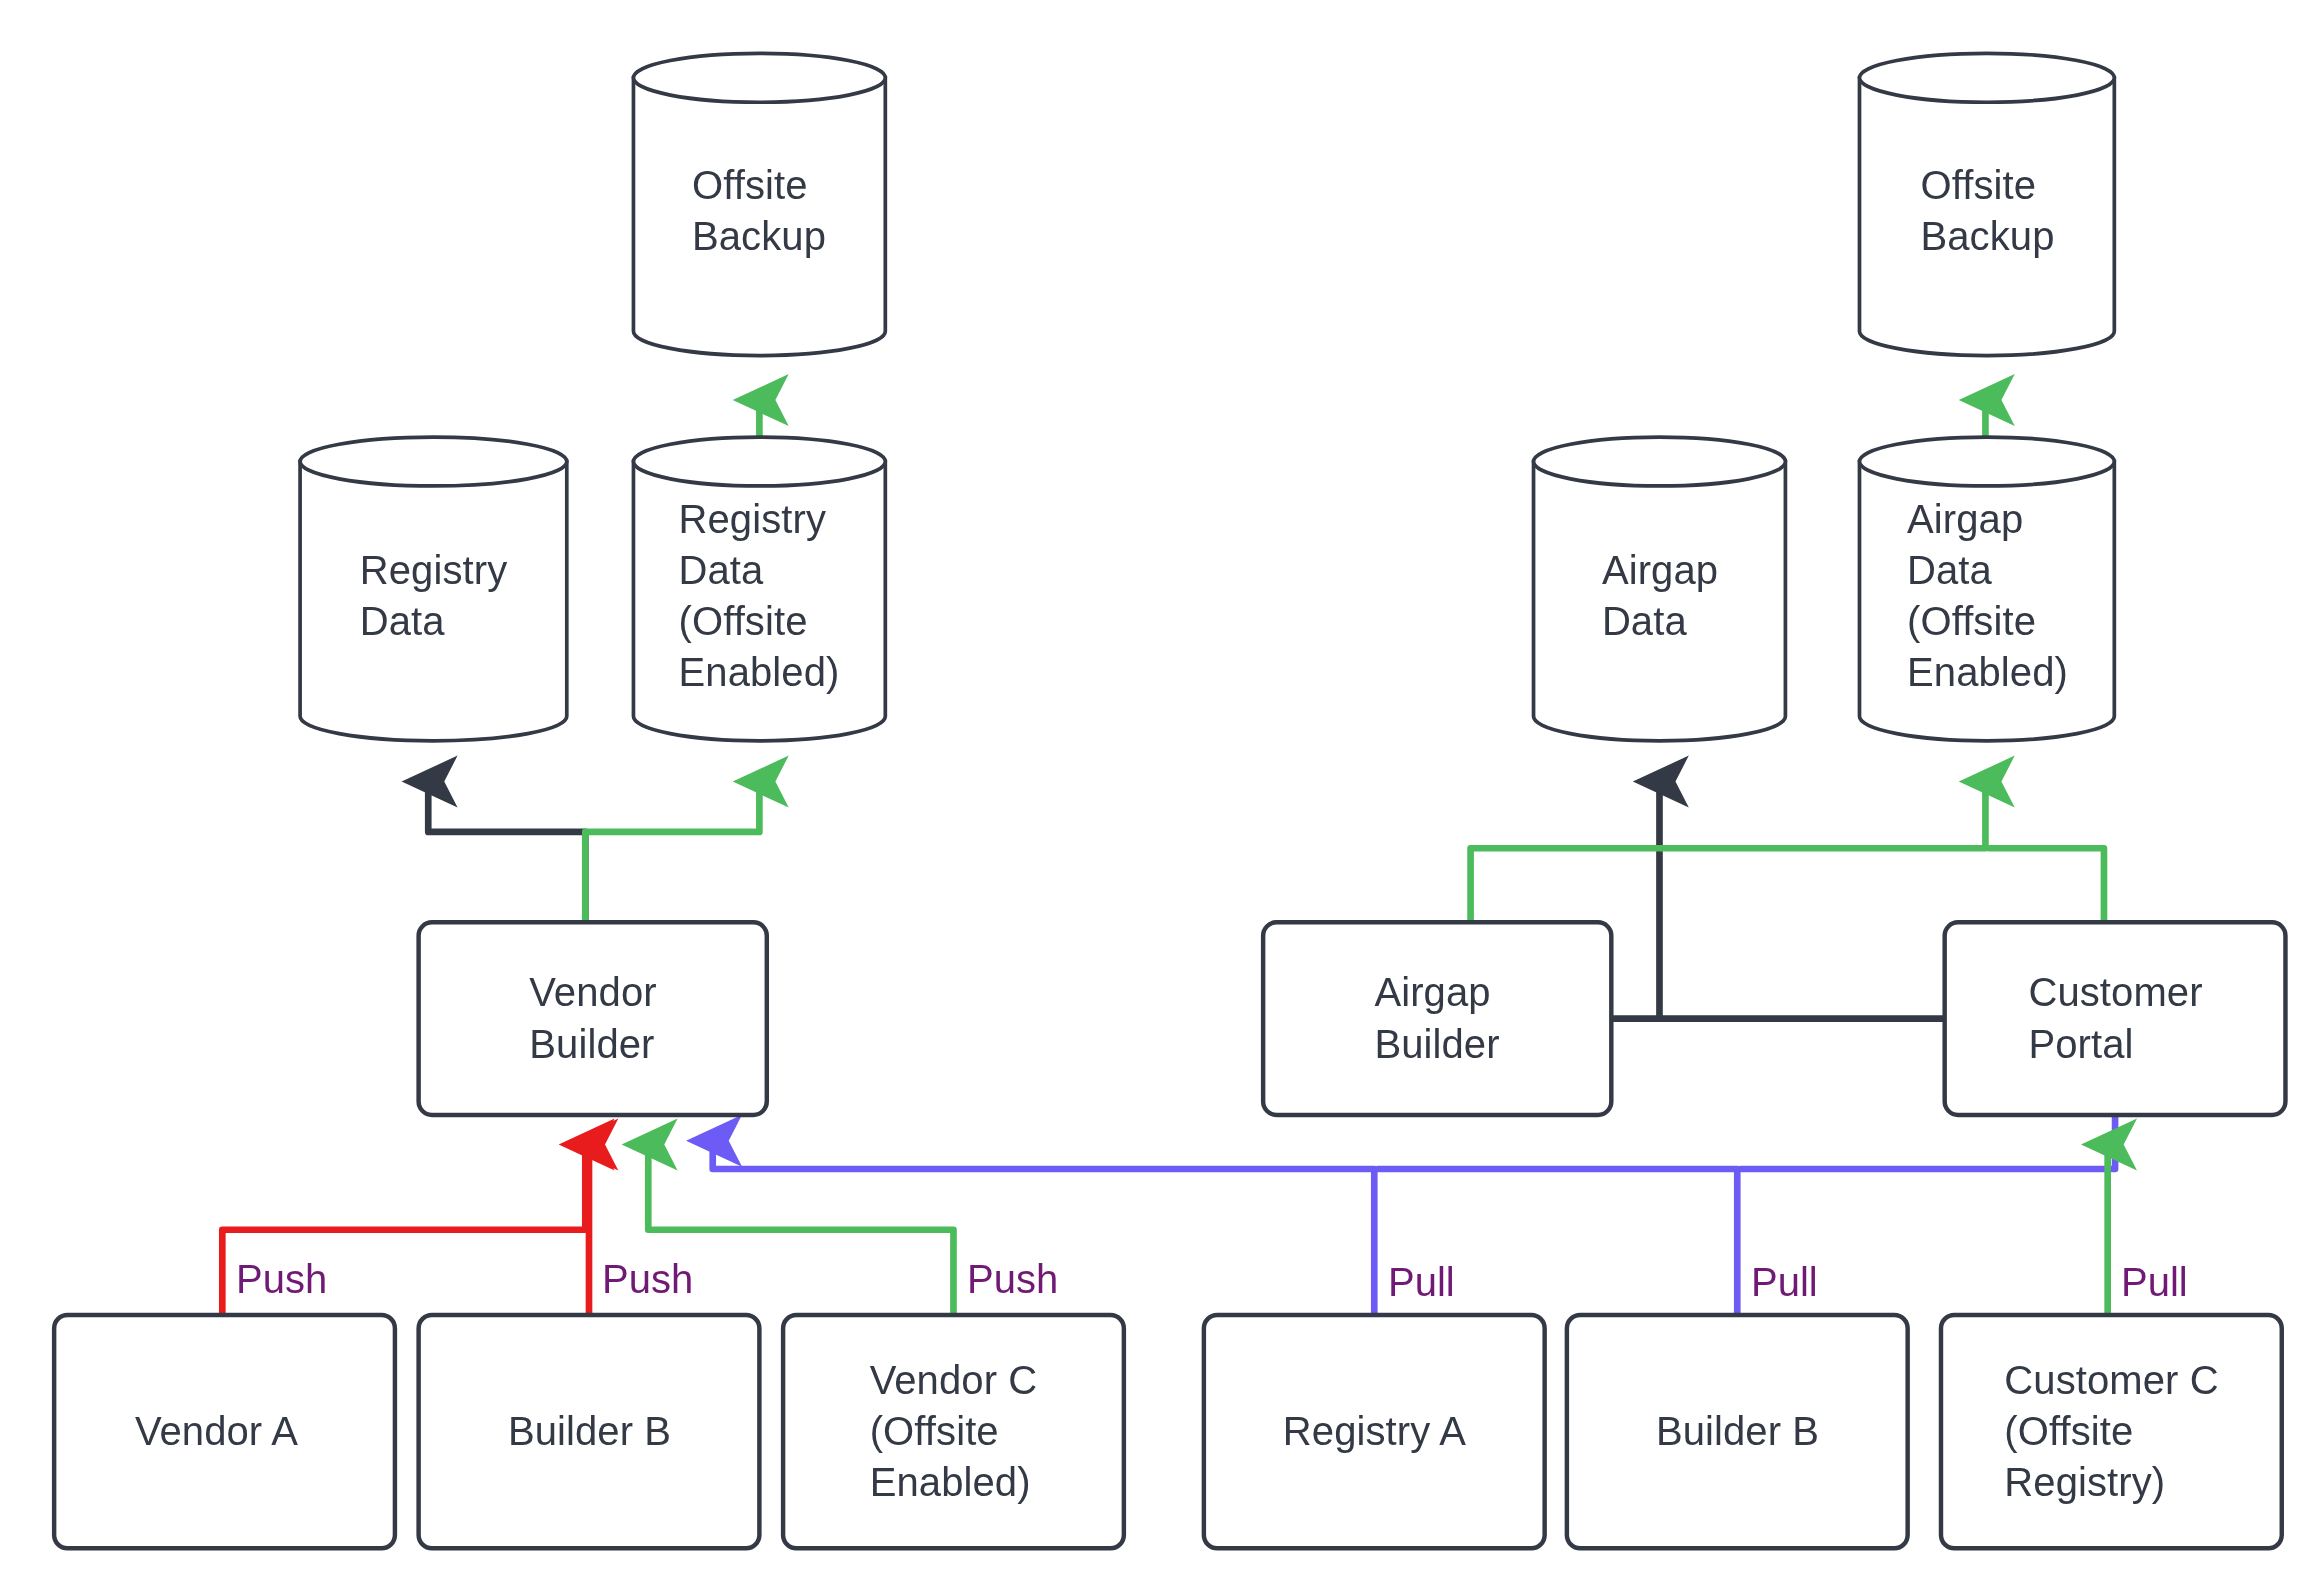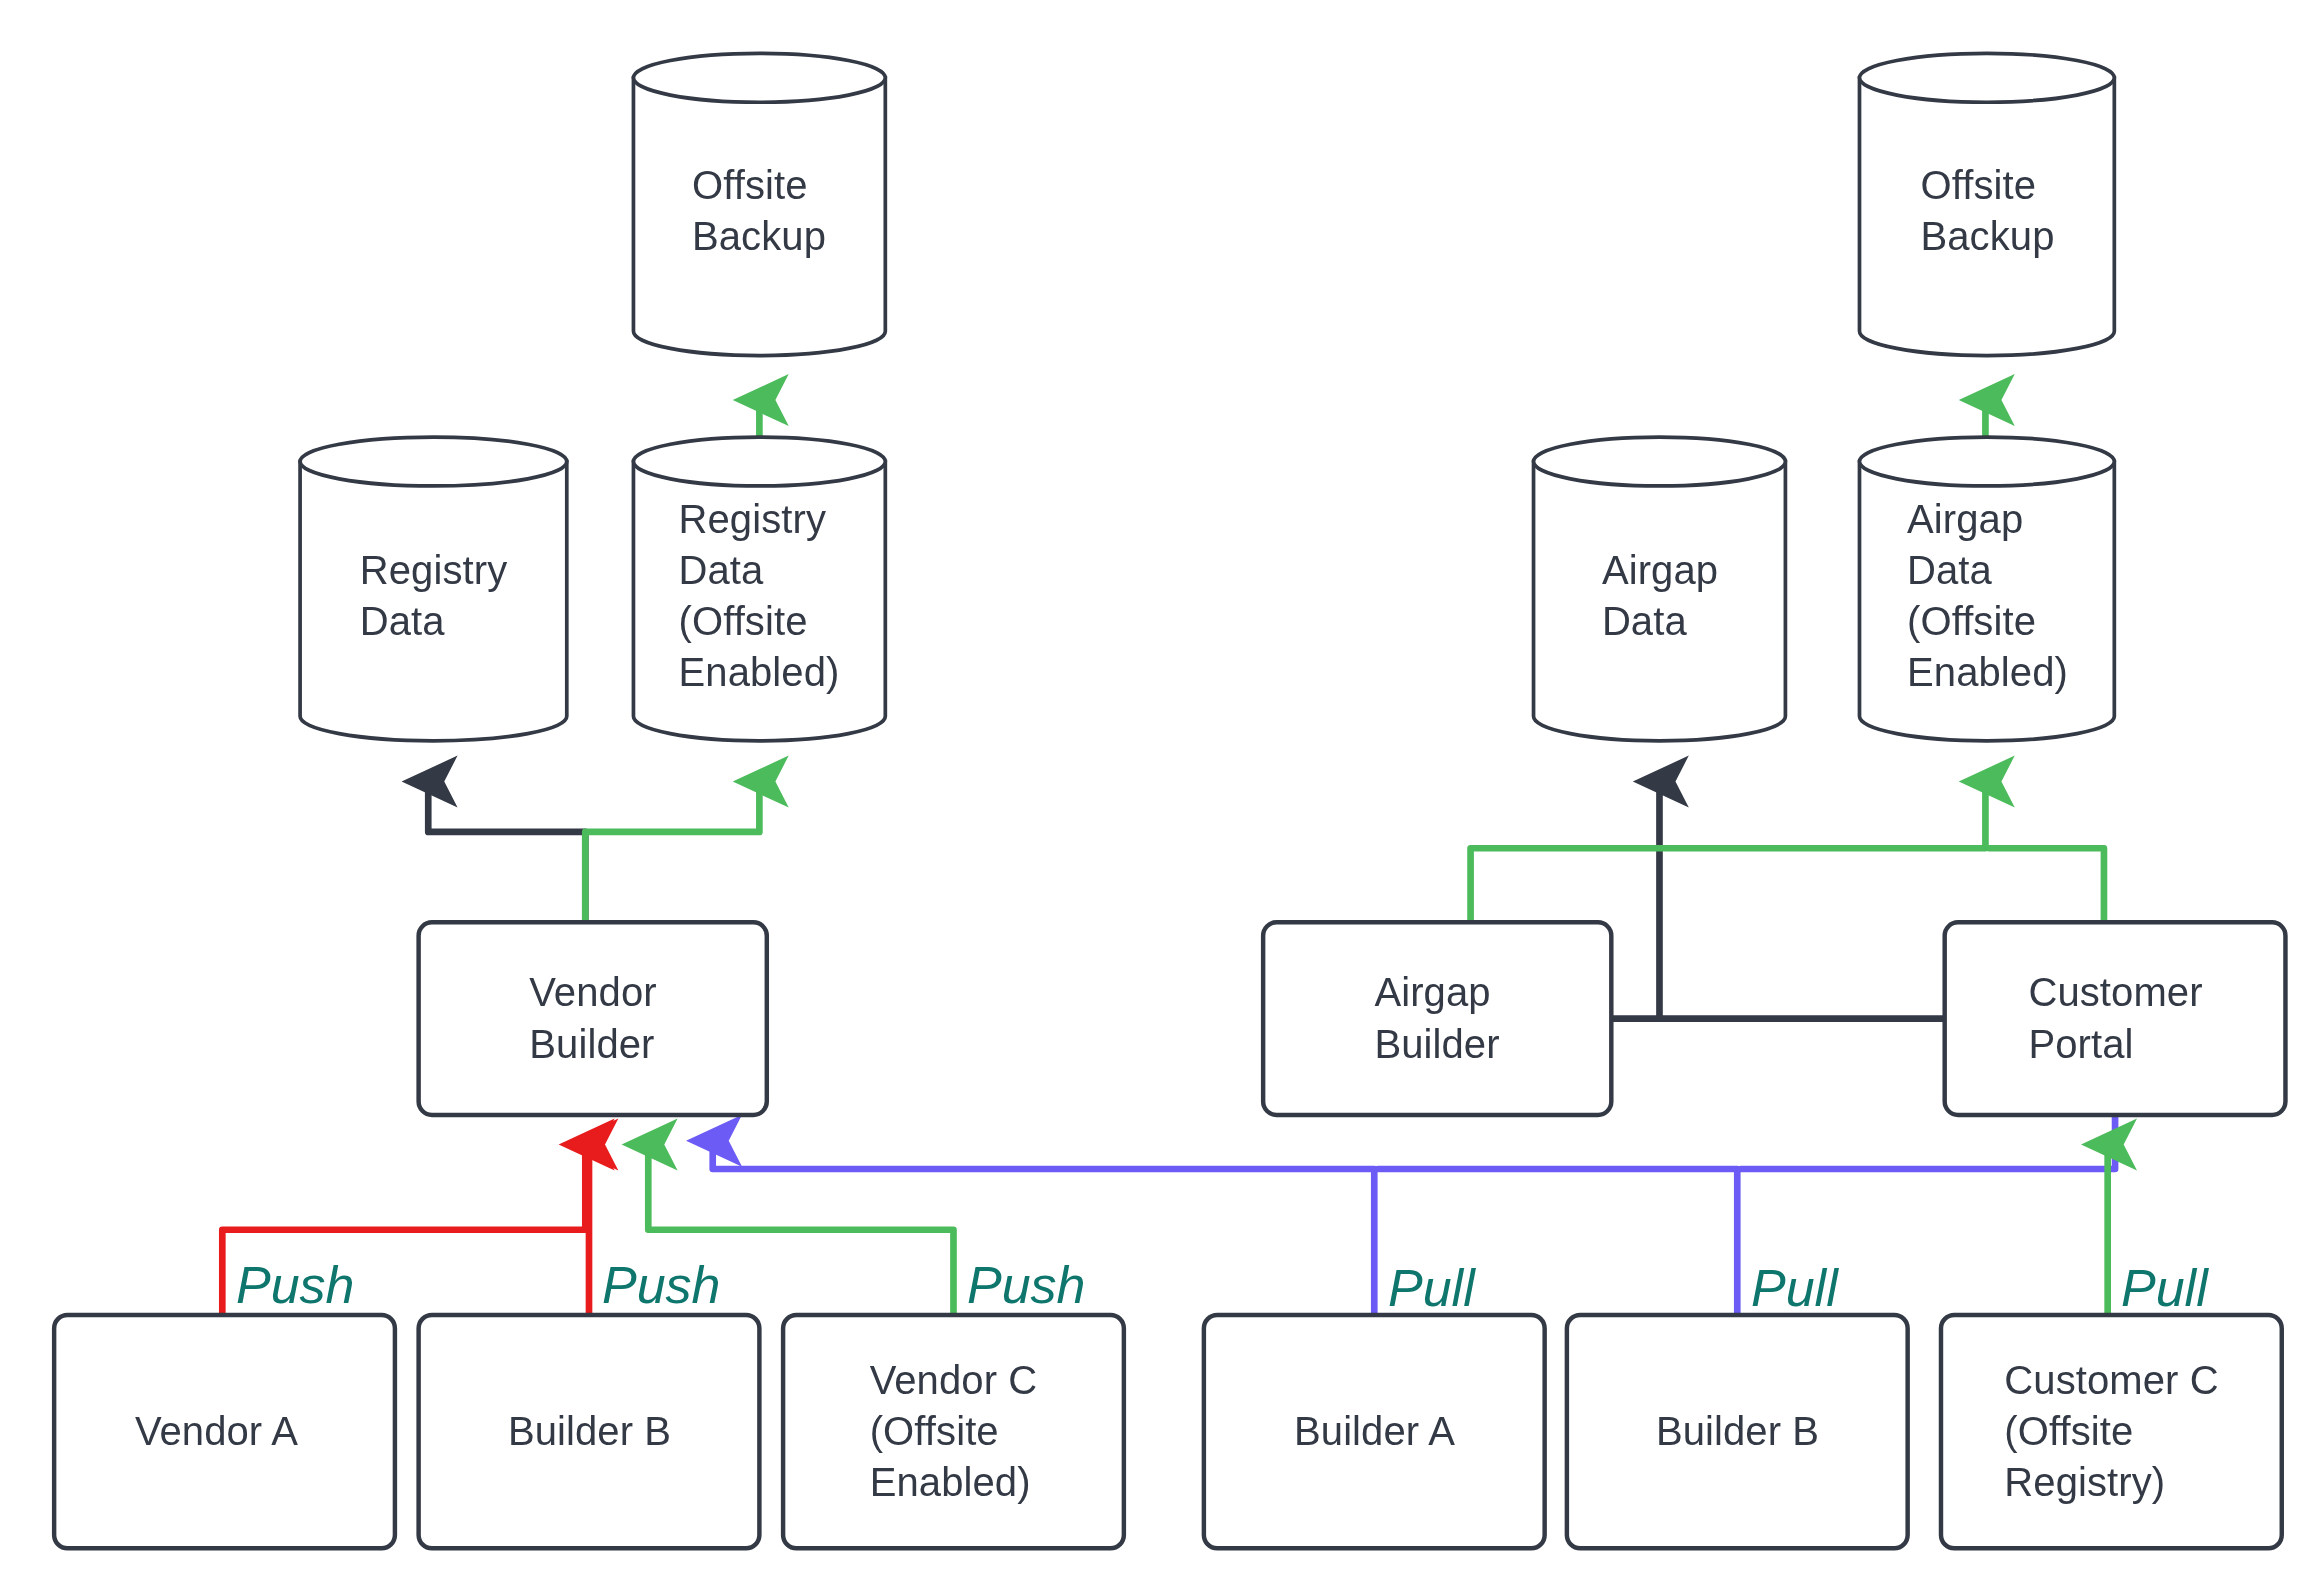--- a/index.html
+++ b/index.html
@@ -6,23 +6,22 @@
   body{width:2307px;height:1592px;overflow:hidden;
        font-family:"Liberation Sans","DejaVu Sans",sans-serif;}
   #stage{position:relative;width:2307px;height:1592px;background:#fff;}
   svg.layer{position:absolute;left:0;top:0;width:2307px;height:1592px;}
   .node-label{
     position:absolute;display:flex;align-items:center;justify-content:center;
     text-align:left;color:#333945;font-size:40px;line-height:1.28;
     letter-spacing:0.1px;pointer-events:none;white-space:pre-line;
   }
   .edge-label{
-    position:absolute;color:#0f766e;font-size:52px;line-height:1;
+    position:absolute;color:#701a75;font-size:40px;line-height:1;
     white-space:nowrap;
-    font-style:italic;
   }
 </style>
 </head>
 <body>
 
 <div id="stage">
 
   <svg class="layer" viewBox="0 0 3114 2149" xmlns="http://www.w3.org/2000/svg">
     <defs>
       <marker id="ah-green" markerWidth="9" markerHeight="9" refX="4.5" refY="4.2" orient="auto" markerUnits="strokeWidth">
@@ -151,21 +150,21 @@
 Portal</div>
 
   <div class="node-label" style="left:46px;top:1315px;width:341px;height:233px;">Vendor A</div>
 
   <div class="node-label" style="left:419px;top:1315px;width:341px;height:233px;">Builder B</div>
 
   <div class="node-label" style="left:783px;top:1315px;width:341px;height:233px;">Vendor C
 (Offsite
 Enabled)</div>
 
-  <div class="node-label" style="left:1204px;top:1315px;width:341px;height:233px;">Builder A</div>
+  <div class="node-label" style="left:1204px;top:1315px;width:341px;height:233px;">Registry A</div>
 
   <div class="node-label" style="left:1567px;top:1315px;width:341px;height:233px;">Builder B</div>
 
   <div class="node-label" style="left:1941px;top:1315px;width:341px;height:233px;">Customer C
 (Offsite
 Registry)</div>
 
   <div class="edge-label" style="left:236px;top:1259px;">Push</div>
 
   <div class="edge-label" style="left:602px;top:1259px;">Push</div>

